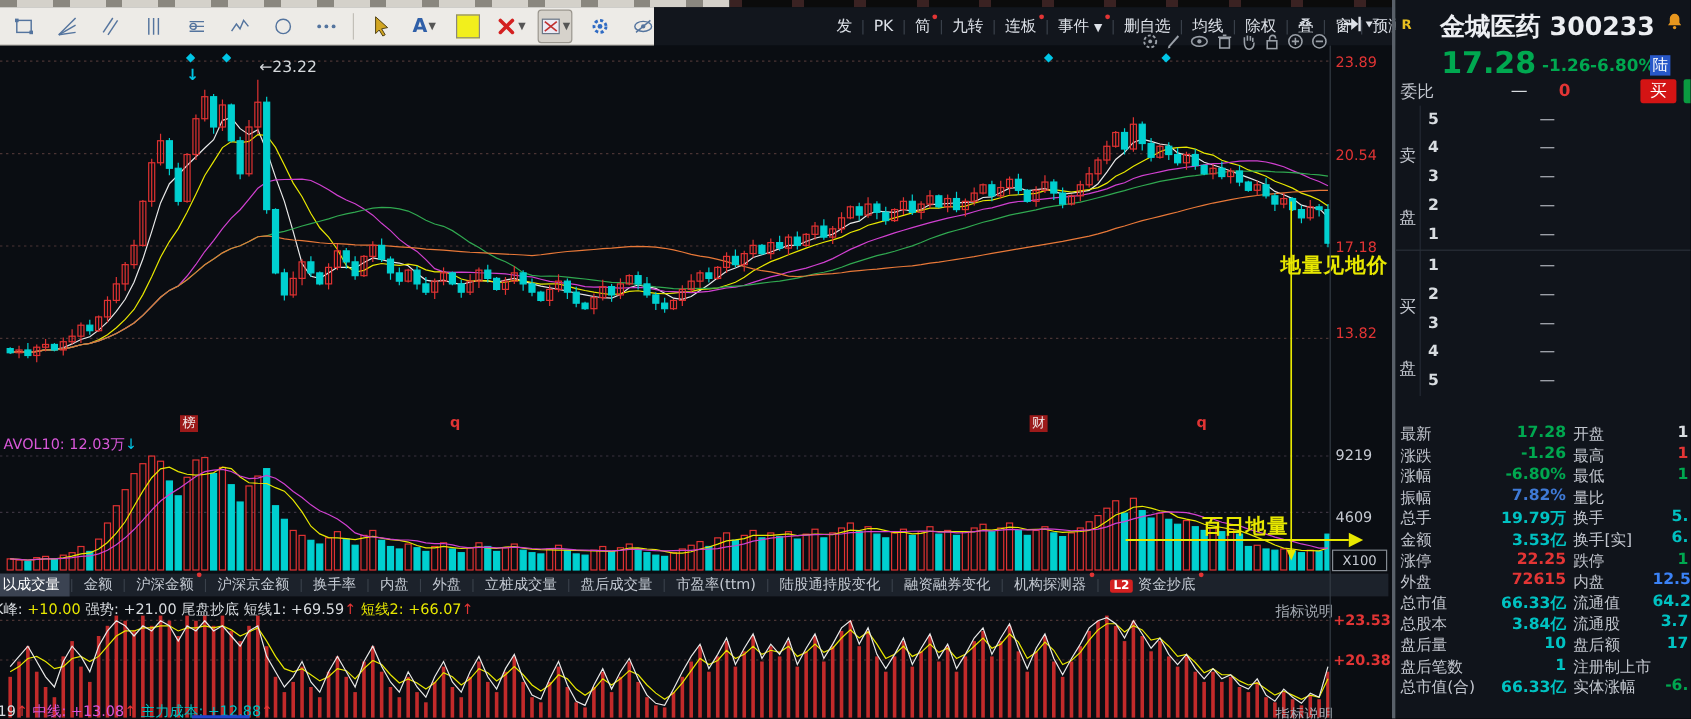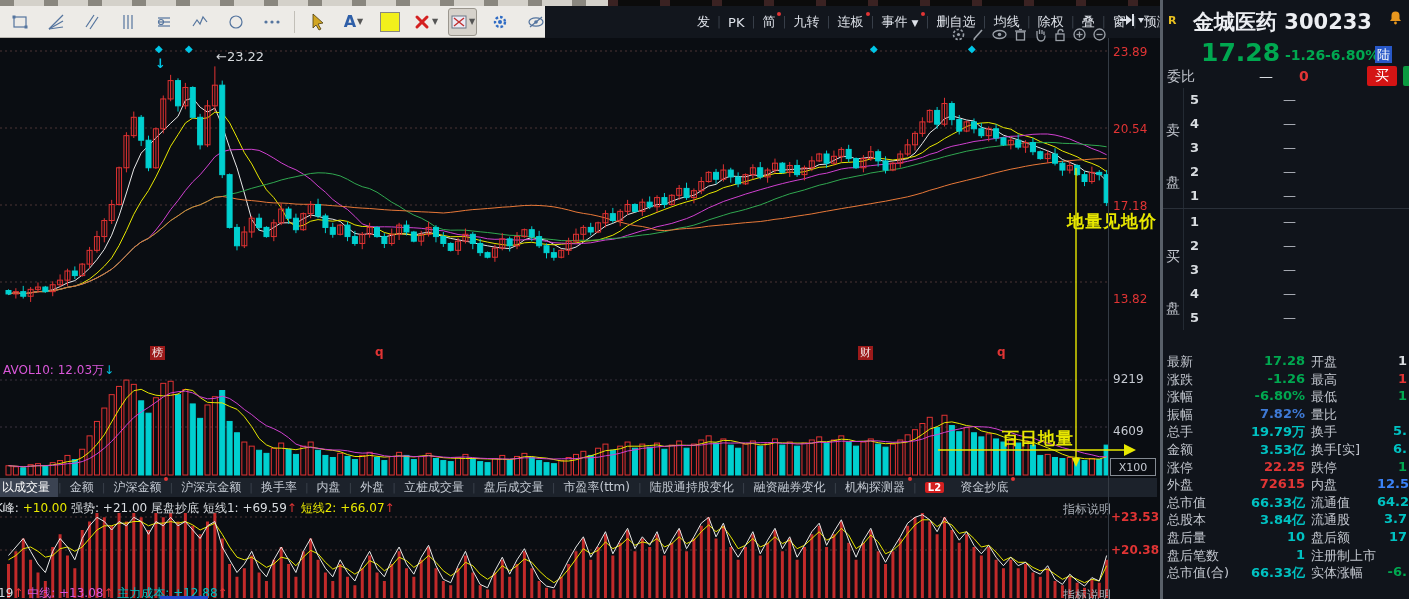--- a/index.html
+++ b/index.html
@@ -40,30 +40,30 @@
   .mk-badge{position:absolute;top:346px;background:#9c1a1a;color:#f0e8e8;font-size:11px;
      padding:0 2px;line-height:14px;}
   .mk-text{position:absolute;top:345px;color:#e03434;font-size:12px;font-weight:bold;}
   #avol{left:3px;top:362px;font-size:12px;white-space:nowrap;}
   
   #tabbar{left:0;top:478px;width:1163px;height:19px;background:#1c222b;display:flex;align-items:center;
      margin-left:-6px;white-space:nowrap;}
   .tab{color:#c3c9d2;font-size:12px;padding:0 8px;position:relative;line-height:19px;}
   .tab.active{background:#3b4352;color:#fff;}
   .tsep{color:#3a414b;font-size:11px;}
-  .l2badge{background:#d42020;color:#fff;font-size:10px;font-weight:bold;padding:0 3px;border-radius:2px;margin-right:16px;}
+  .l2badge{background:#d42020;color:#fff;font-size:10px;font-weight:bold;padding:0 3px;border-radius:2px;margin-right:4px;}
   
   #oscline1{left:-5px;top:500px;font-size:12px;white-space:nowrap;}
   #oscbottom{left:-2px;top:585px;font-size:12px;white-space:nowrap;height:14px;overflow:hidden;}
   .ind-desc{position:absolute;left:1063px;color:#a8aeb6;font-size:12px;}
   #bluestrip{left:160px;top:596px;width:48px;height:3px;background:#2244cc;}
   
   #panel{left:1163px;top:0;width:246px;height:599px;background:#10141b;overflow:hidden;}
   .p-abs{position:absolute;}
-  #p-name{left:30px;top:8px;width:186px;text-align:left;color:#eceef2;font-size:21px;font-weight:bold;white-space:nowrap;}
+  #p-name{left:30px;top:8px;width:186px;text-align:right;color:#eceef2;font-size:21px;font-weight:bold;white-space:nowrap;}
   #p-r{left:5px;top:14px;color:#e8c020;font-size:11px;font-weight:bold;}
   #p-price{left:38px;top:38px;font-size:25px;font-weight:bold;}
   #p-chg{left:122px;top:47px;font-size:14px;font-weight:bold;}
   #p-chgp{left:162px;top:47px;font-size:14px;font-weight:bold;}
   #p-lu{left:212px;top:46px;background:#2858c8;color:#fff;font-size:13px;padding:0 2px;line-height:17px;}
   #p-weibi{left:0;top:66px;width:242px;height:22px;}
   #ob-sep{left:0;top:208px;width:246px;height:1px;background:#2a3039;}
   #ob-vline{left:20px;top:88px;width:1px;height:242px;background:#232a33;}
   .ob-row{position:relative;height:24px;}
   .ob-level{position:absolute;left:27px;top:4px;color:#d8dce0;font-size:13px;font-weight:bold;}
@@ -755,21 +755,21 @@
           <circle cx="7.5" cy="7.5" r="5.5" fill="none" stroke="#9aa0a8" stroke-width="1.3"></circle>
           <line x1="4.5" y1="7.5" x2="10.5" y2="7.5" stroke="#9aa0a8" stroke-width="1.3"></line>
         </svg>
       </span>
   </div>
 
   <div id="ylabels">
       <div class="ylab" style="top: 45px;">23.89</div>
       <div class="ylab" style="top: 122px;">20.54</div>
       <div class="ylab" style="top: 199px;">17.18</div>
-      <div class="ylab" style="top: 292px;">13.82</div>
+      <div class="ylab" style="top: 271px;">13.82</div>
     </div>
   <div class="abs" id="peak-anno">←23.22</div>
   <div class="abs anno-y" id="anno1" style="left:1067px;top:210px;">地量见地价</div>
   <div class="abs anno-y" id="anno2" style="left:1002px;top:427px;">百日地量</div>
   <div id="diamonds">
       <div class="diamond" style="left: 155px;">◆</div>
       <div class="diamond" style="left: 185px;">◆</div>
       <div class="diamond" style="left: 870px;">◆</div>
       <div class="diamond" style="left: 968px;">◆</div>
     </div>

